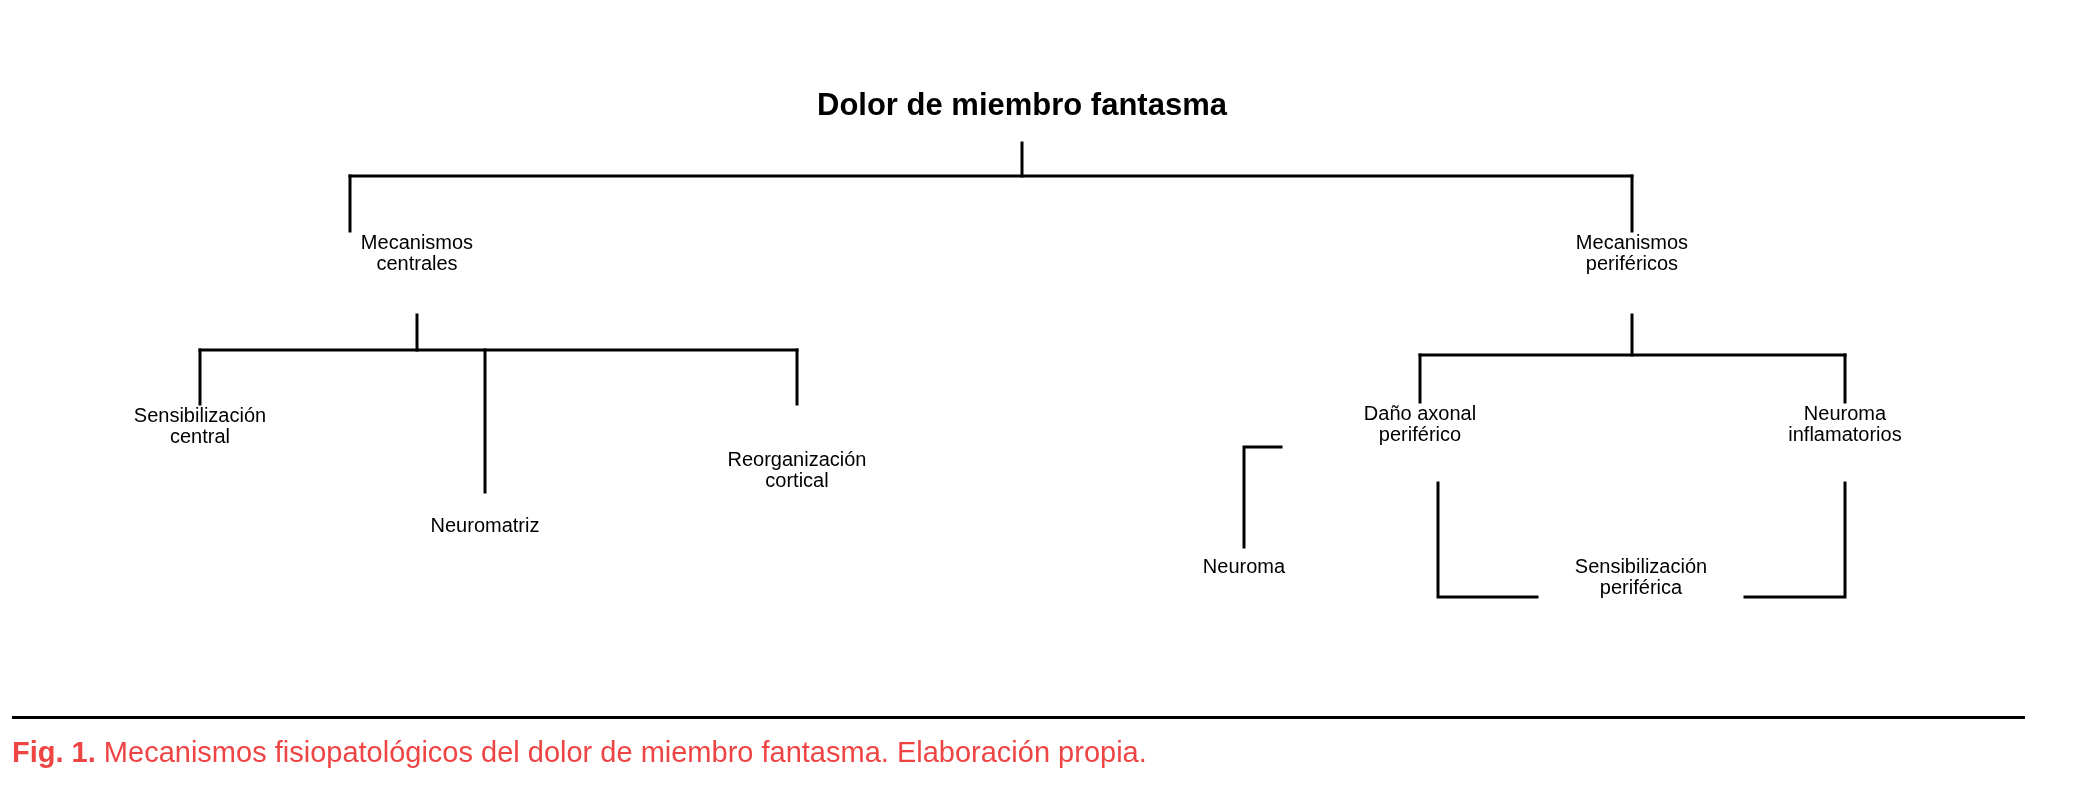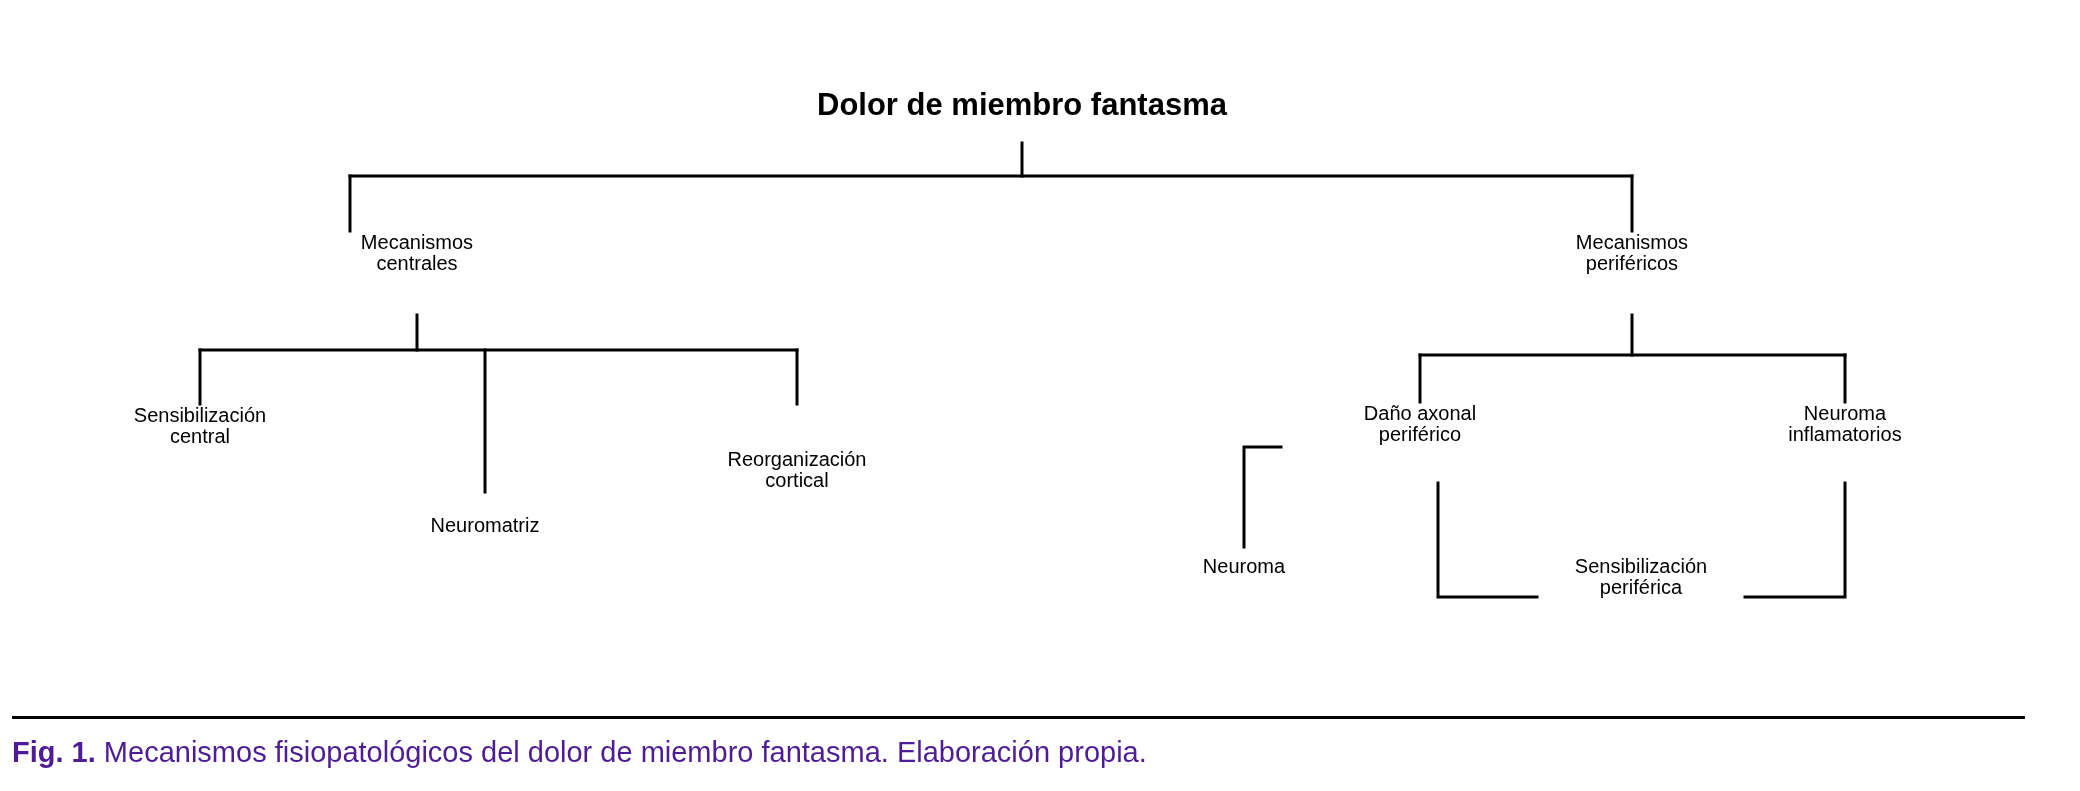--- a/index.html
+++ b/index.html
@@ -45,21 +45,21 @@
     width: 2013px;
     height: 3px;
     background: #000000;
   }
   #caption {
     position: absolute;
     left: 12px;
     top: 736px;
     font-size: 29px;
     line-height: 1.15;
-    color: #4c1d95;
+    color: #ef4444;
     white-space: nowrap;
   }
   #caption .cap-label {
     font-weight: bold;
   }
 </style>
 </head>
 <body>
 
 <div id="page">

